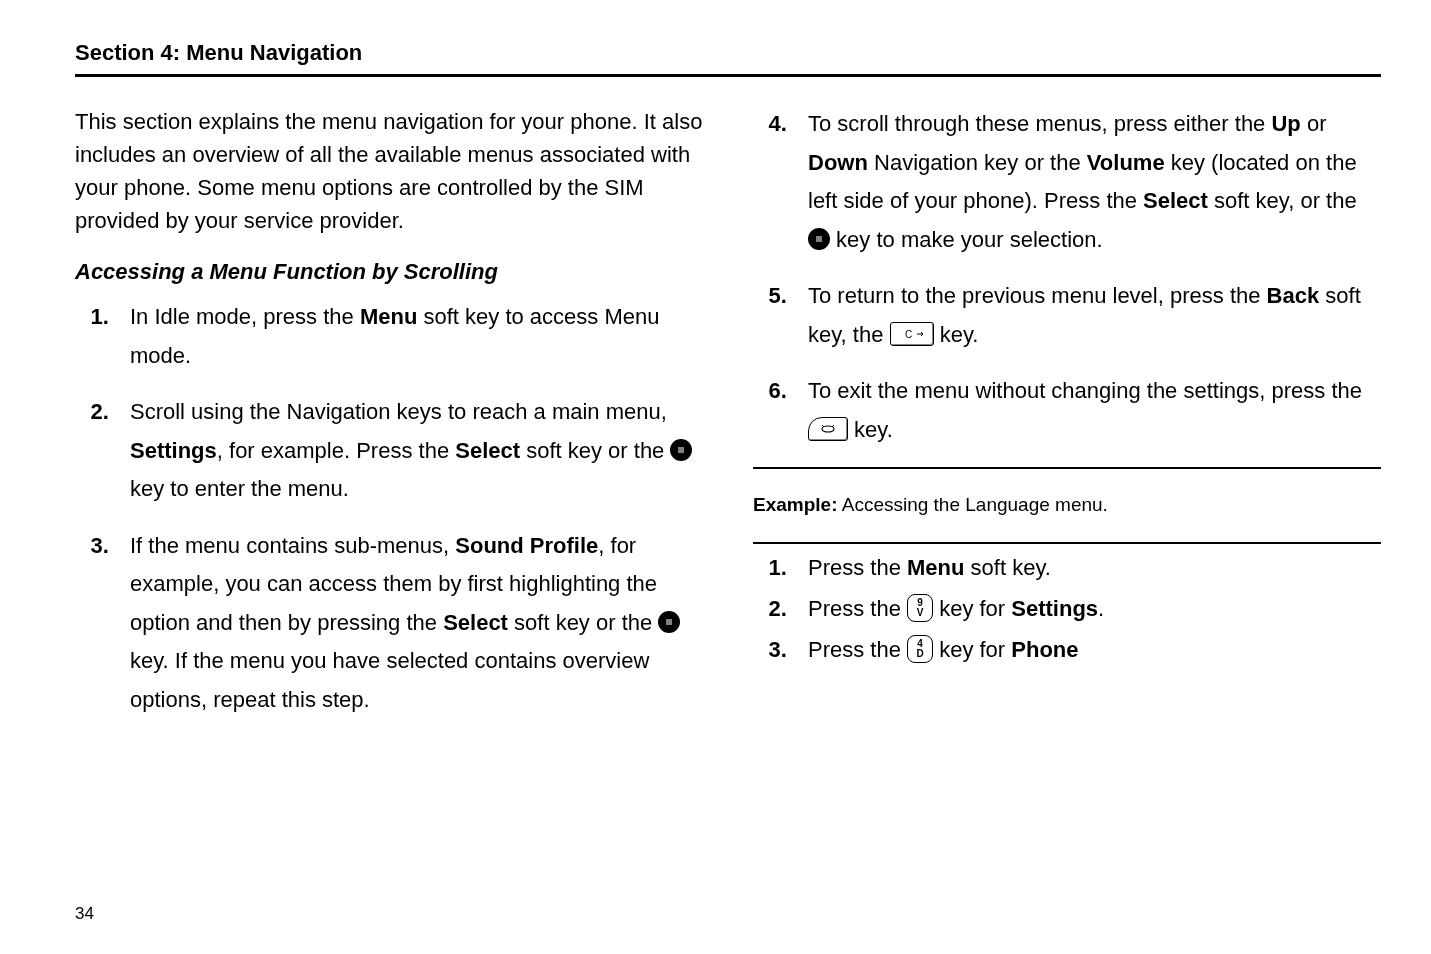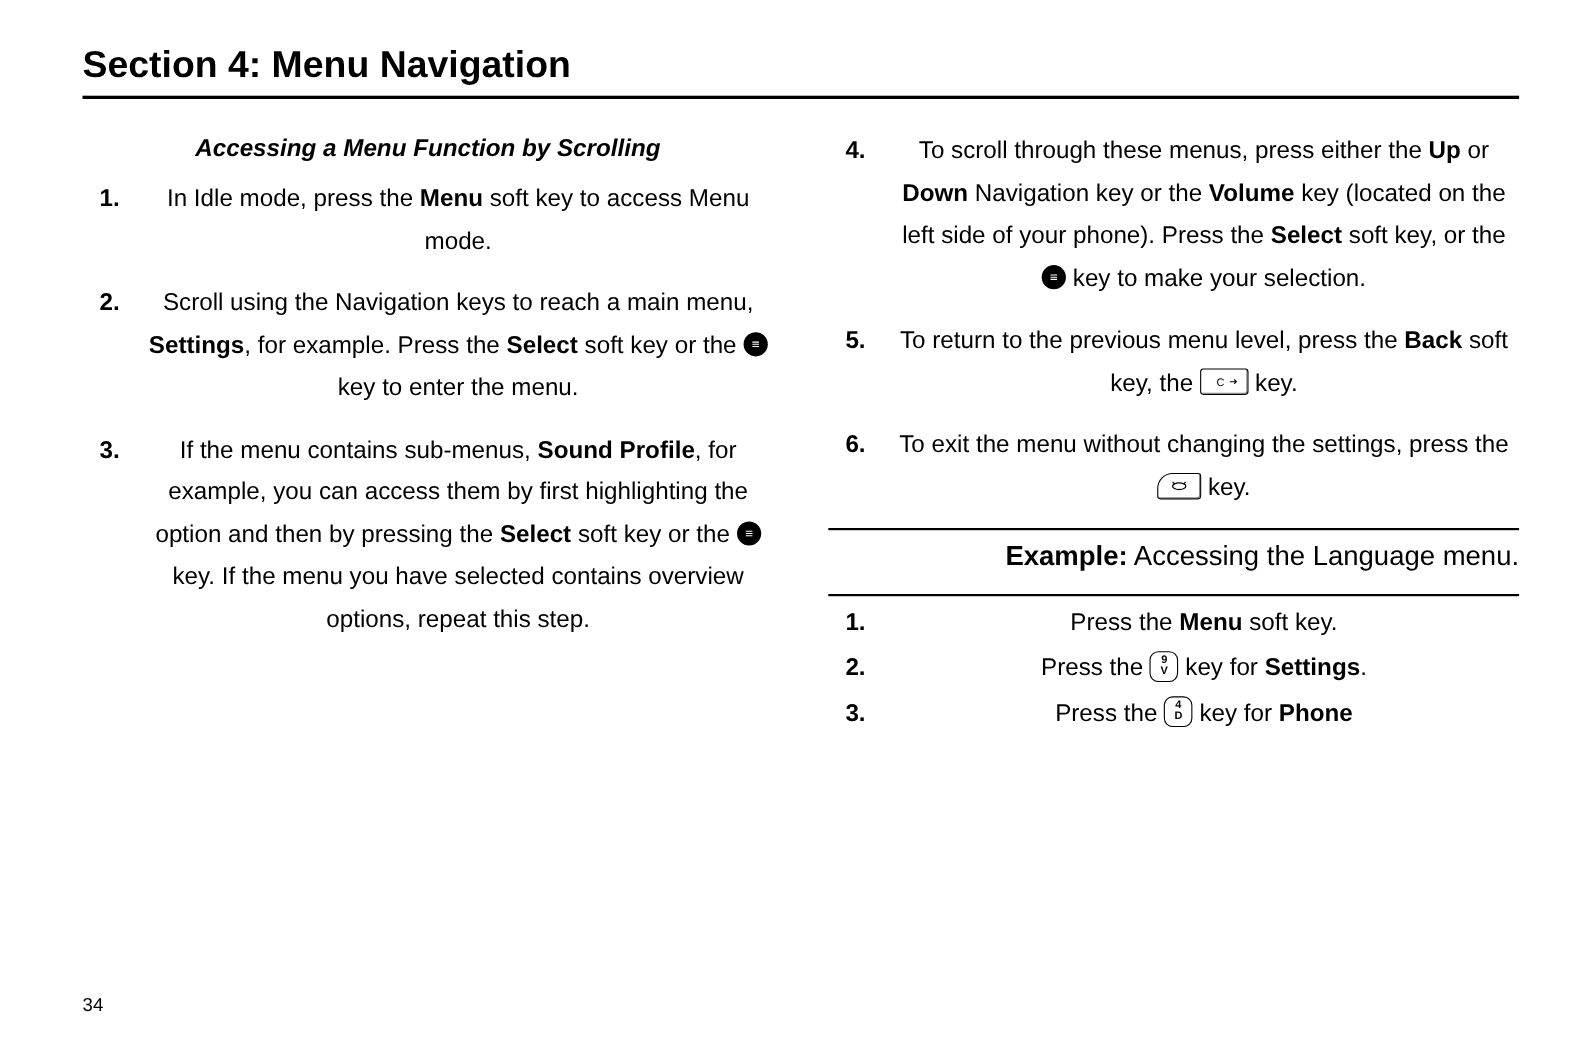--- a/index.html
+++ b/index.html
@@ -9,21 +9,21 @@
       background: #fff;
       color: #000;
       width: 1431px;
       height: 954px;
       box-sizing: border-box;
       padding: 40px 50px 30px 75px;
       display: flex;
       flex-direction: column;
     }
     .section-title {
-      font-size: 34px;
+      font-size: 22px;
       font-weight: 900;
       font-family: Arial, Helvetica, sans-serif;
       margin-bottom: 8px;
     }
     .title-rule {
       border: none;
       border-top: 3px solid #000;
       margin: 0 0 28px 0;
     }
     .columns {
@@ -45,31 +45,29 @@
       margin-bottom: 6px;
     }
     .body-text {
       margin-bottom: 18px;
     }
     .h3 {
       font-size: 22px;
       font-weight: bold;
       font-style: italic;
       margin-bottom: 10px;
-      text-align: center;
     }
     .ol {
       padding-left: 40px;
       margin: 0;
     }
     .ol li {
       margin-bottom: 18px;
       line-height: 1.75;
       padding-left: 15px;
-      text-align: center;
     }
     .ol li::marker {
       font-weight: bold;
       color: #000;
       font-family: Arial, sans-serif;
     }
     .bold {
       font-weight: bold;
     }
     .icon-circle {
@@ -122,42 +120,42 @@
       font-weight: bold;
     }
     .icon-key-round .top { font-size: 10px; }
     .icon-key-round .bot { font-size: 10px; }
     .example-rule {
       border: none;
       border-top: 2px solid #000;
       margin: 14px 0 6px 0;
     }
     .example-line {
-      font-size: 25px;
-      margin: 6px 0;
-      text-align: right;
+      font-size: 19px;
+      margin: 22px 0;
     }
     .example-line .bold { font-weight: bold; }
     .ol-compact li {
       margin-bottom: 6px;
       line-height: 1.6;
     }
     .page-num {
       font-size: 17px;
       margin-top: auto;
     }
   </style>
 </head>
 <body>
 
 <div class="section-title">Section 4: Menu Navigation</div>
 <hr class="title-rule">
 
 <div class="columns">
   <div class="col">
+    <div class="intro">This section explains the menu navigation for your phone. It also includes an overview of all the available menus associated with your phone. Some menu options are controlled by the SIM provided by your service provider.</div>
     <div class="h3">Accessing a Menu Function by Scrolling</div>
     <ol class="ol">
       <li>
         <span>In Idle mode, press the </span><span class="bold">Menu</span><span> soft key to access Menu mode.</span>
       </li>
       <li>
         <span>Scroll using the Navigation keys to reach a main menu, </span><span class="bold">Settings</span><span>, for example. Press the </span><span class="bold">Select</span><span> soft key or the </span><span class="icon-circle">
             <svg width="10" height="10" viewBox="0 0 10 10">
               <path d="M2 3h6M2 5h6M2 7h6" stroke="#fff" stroke-width="1" fill="none"></path>
             </svg>

